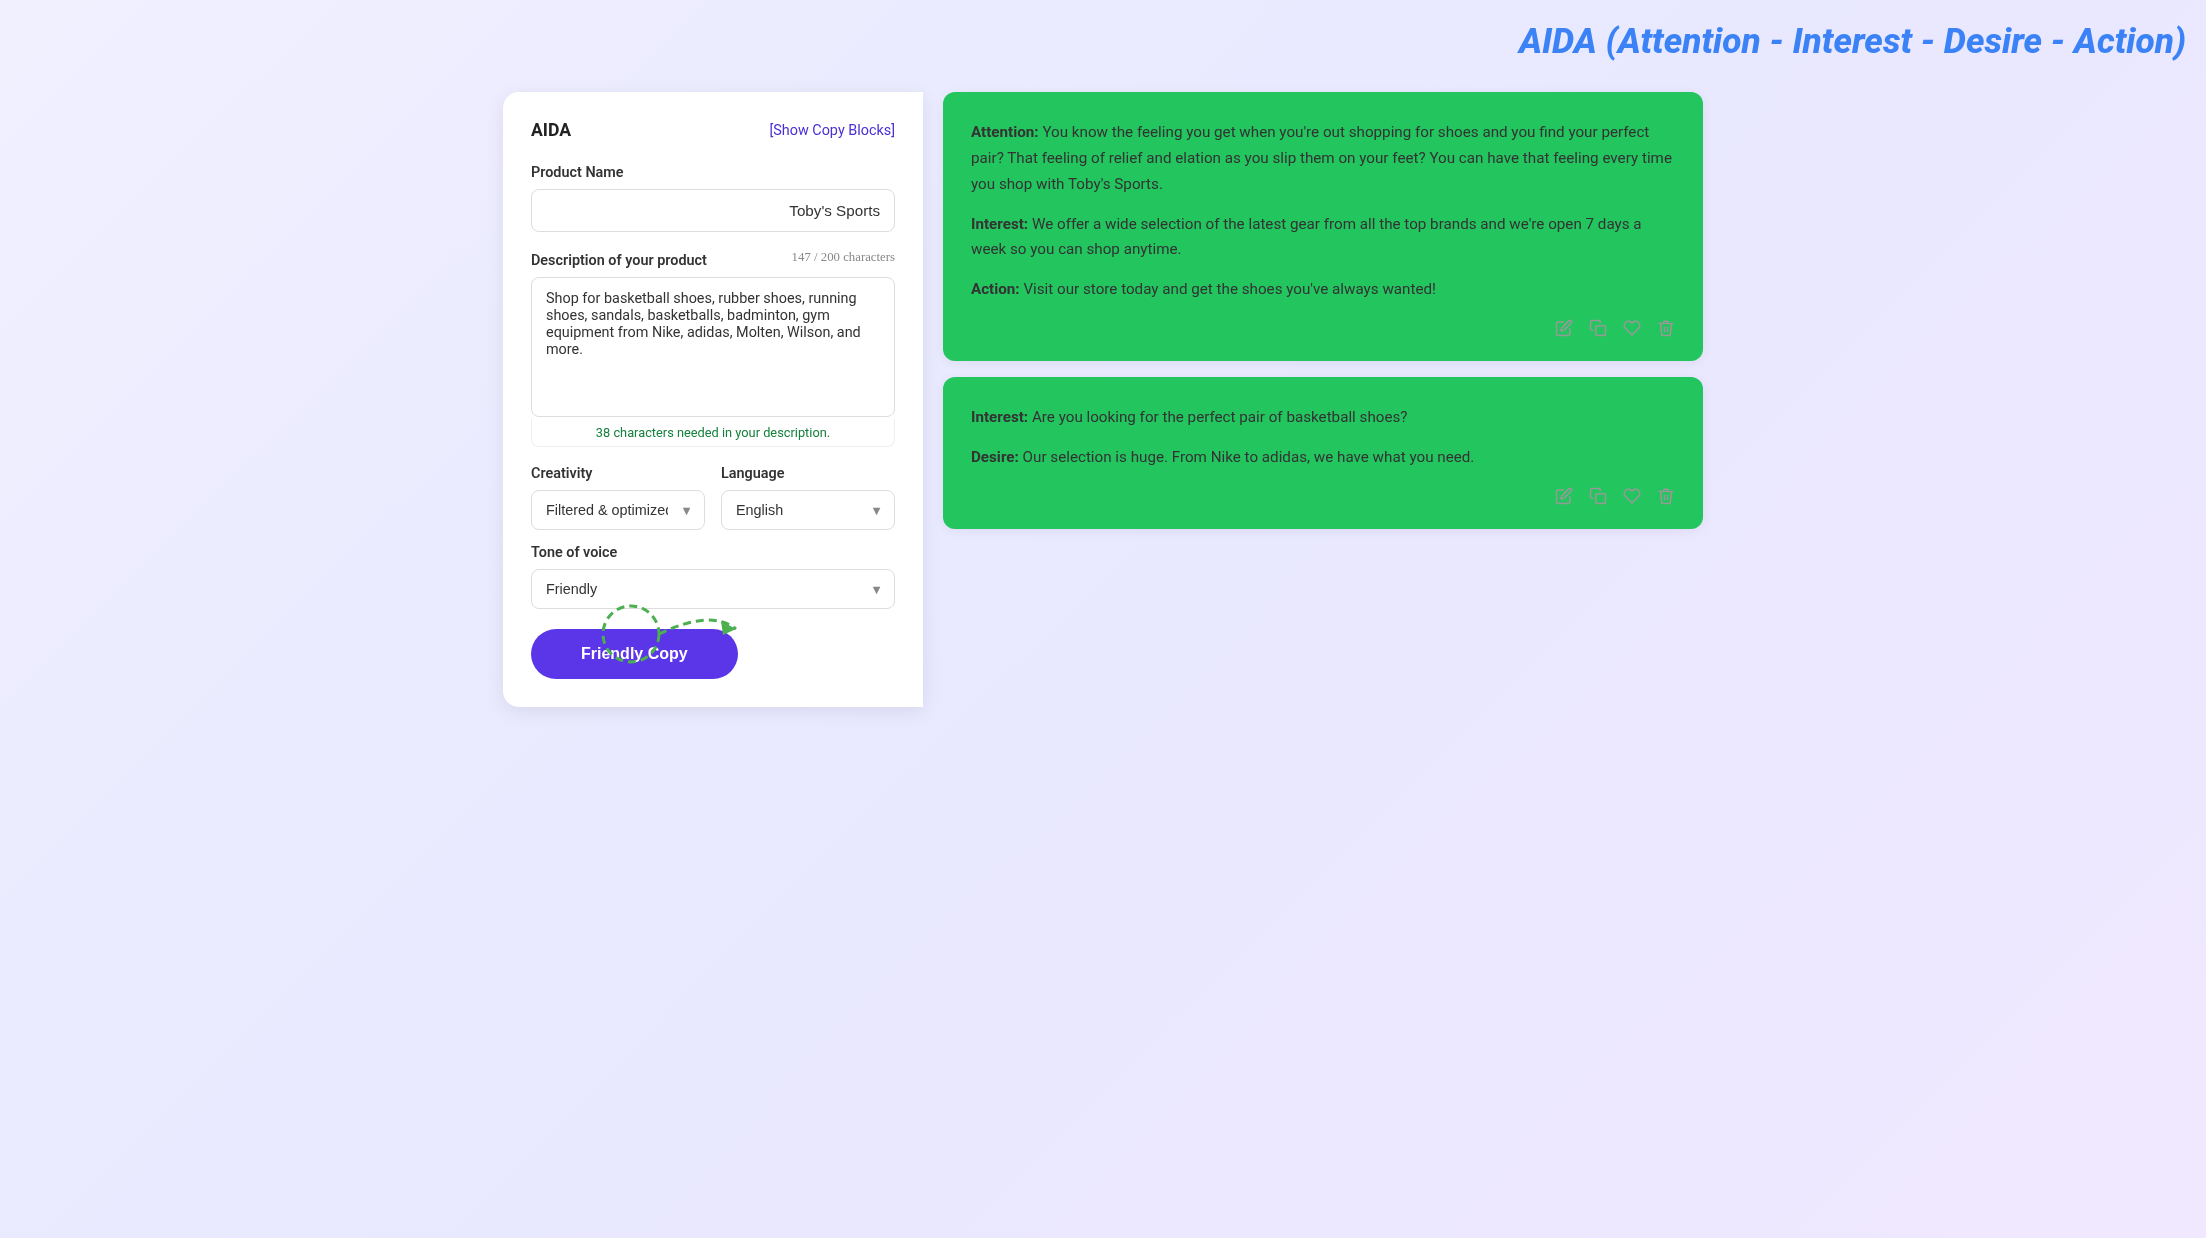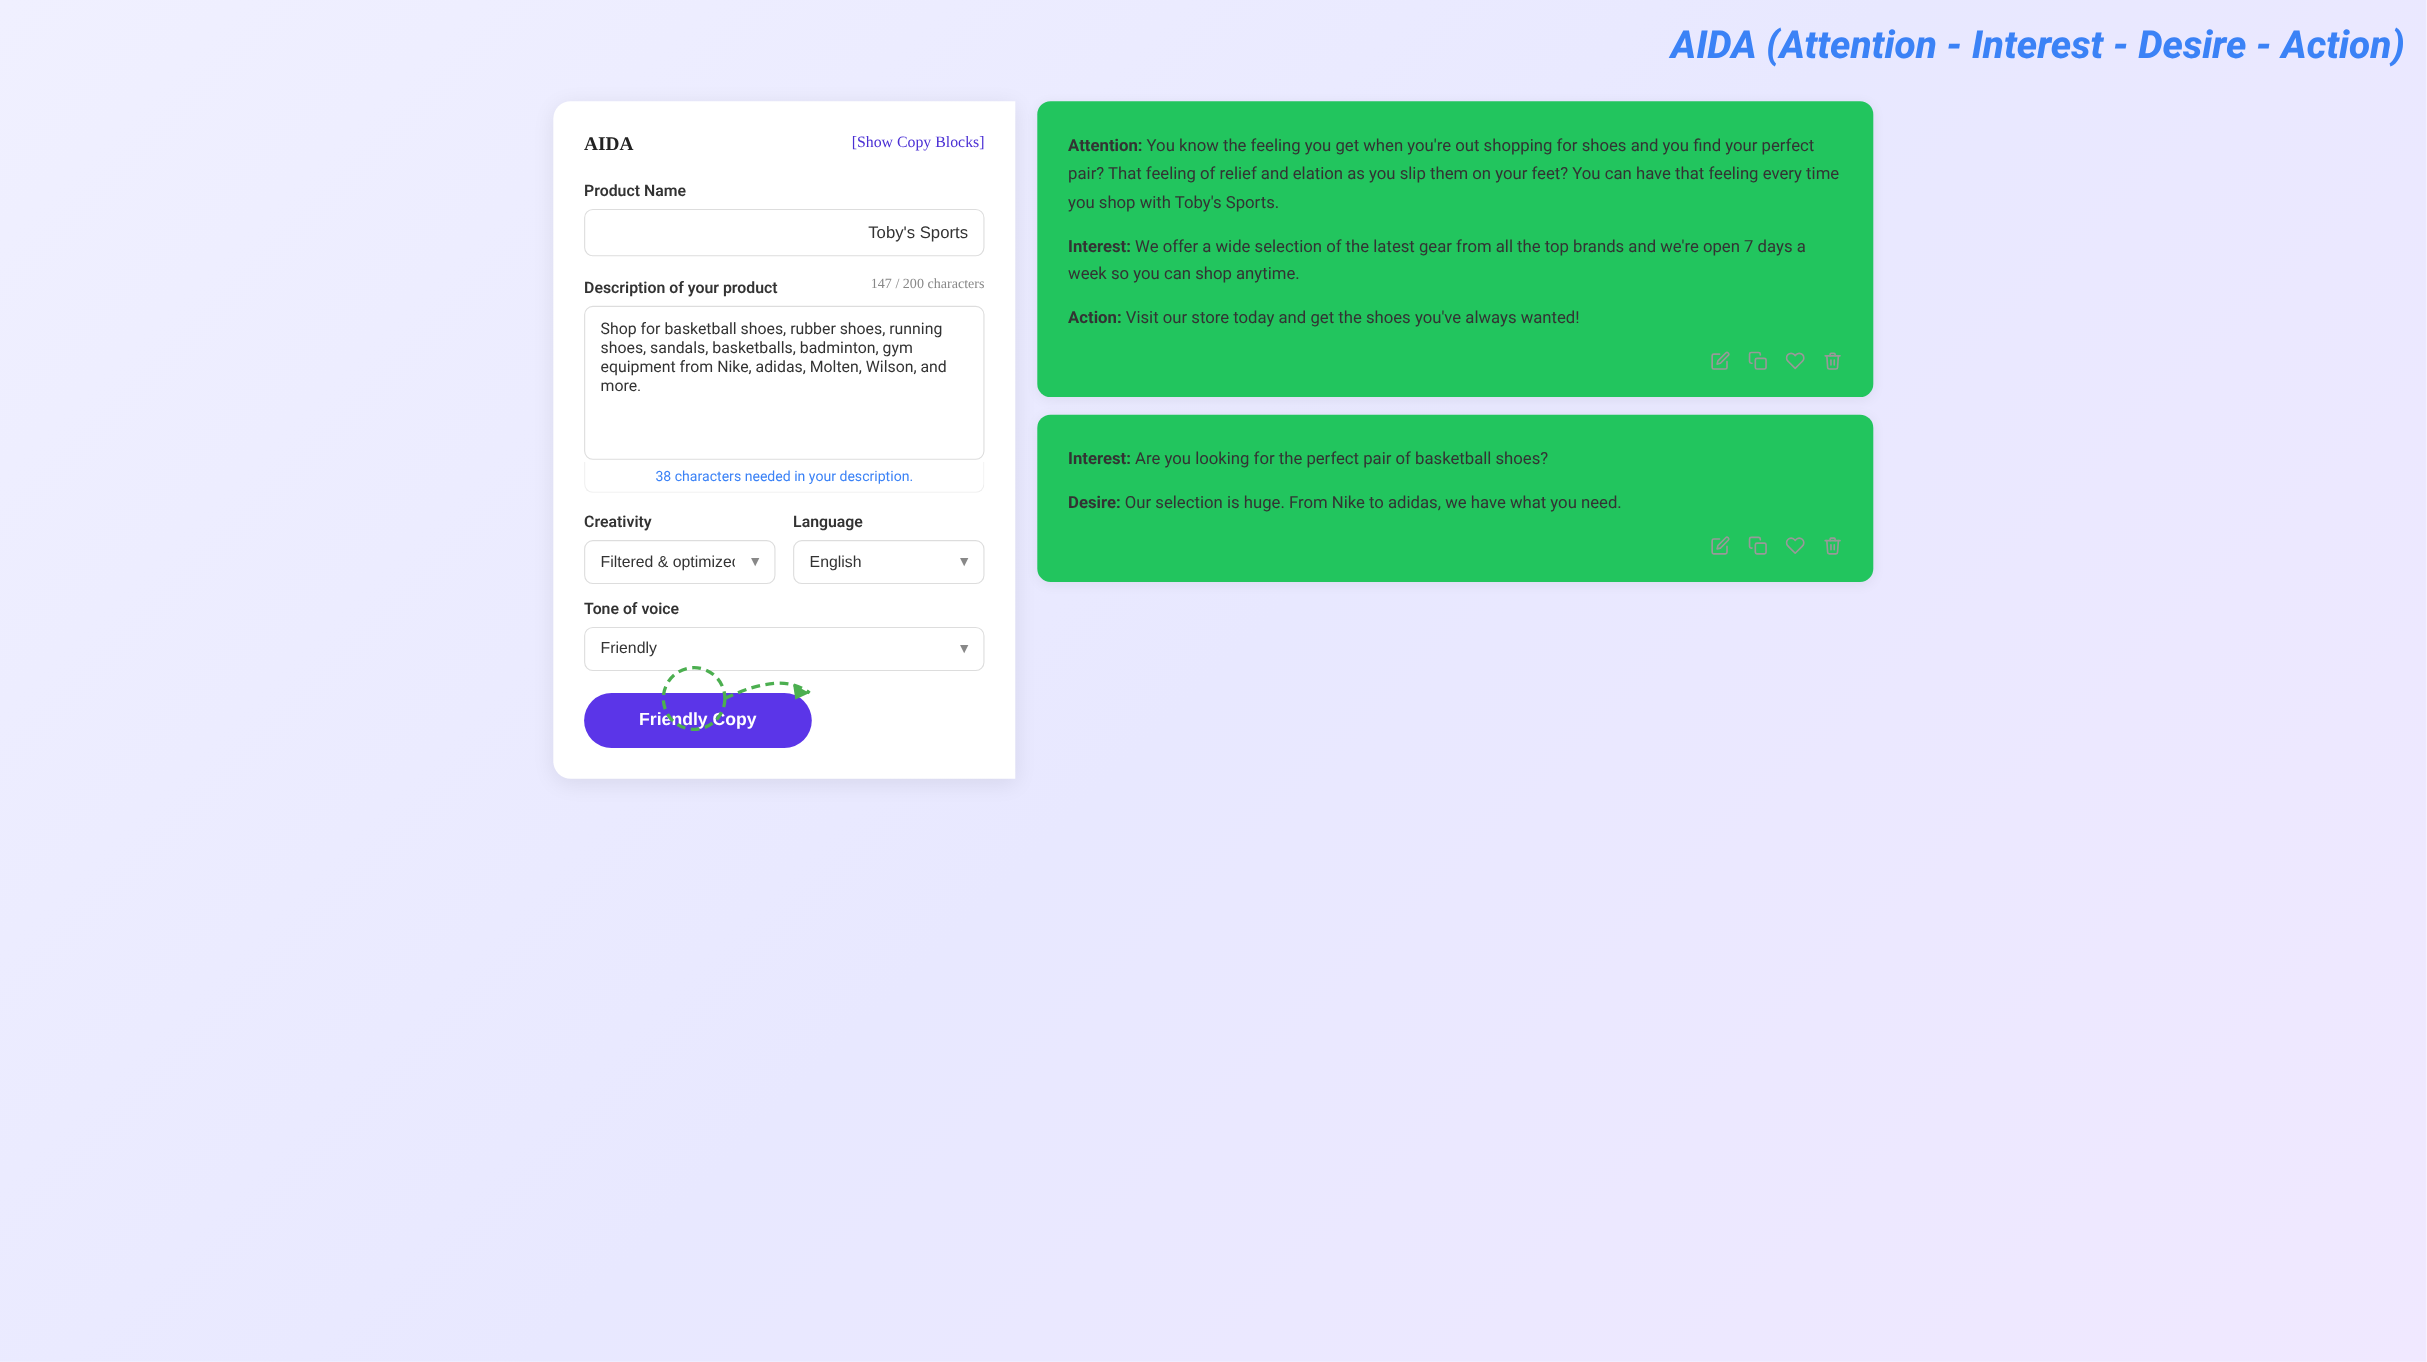--- a/index.html
+++ b/index.html
@@ -30,21 +30,20 @@
       padding: 28px 28px 28px 28px;
       width: 420px;
       min-width: 420px;
       box-shadow: 0 4px 20px rgba(0,0,0,0.08);
     }
     .left-panel-header {
       display: flex;
       justify-content: space-between;
       align-items: center;
       margin-bottom: 24px;
-      font-family: Liberation Serif, serif;
     }
     .panel-title {
       font-size: 1.1rem;
       font-weight: 700;
       color: #222;
     }
     .show-copy-blocks {
       color: #4a2fd4;
       font-size: 0.9rem;
       cursor: pointer;
@@ -89,21 +88,21 @@
       font-size: 0.9rem;
       color: #333;
       resize: none;
       height: 140px;
       outline: none;
       font-family: inherit;
     }
     .char-hint {
       text-align: center;
       font-size: 0.8rem;
-      color: #3b82f6;
+      color: #15803d;
       padding: 6px;
       border: 1.5px solid #eee;
       border-top: none;
       border-radius: 0 0 8px 8px;
       margin-top: -2px;
     }
     .form-row {
       display: flex;
       gap: 16px;
     }

